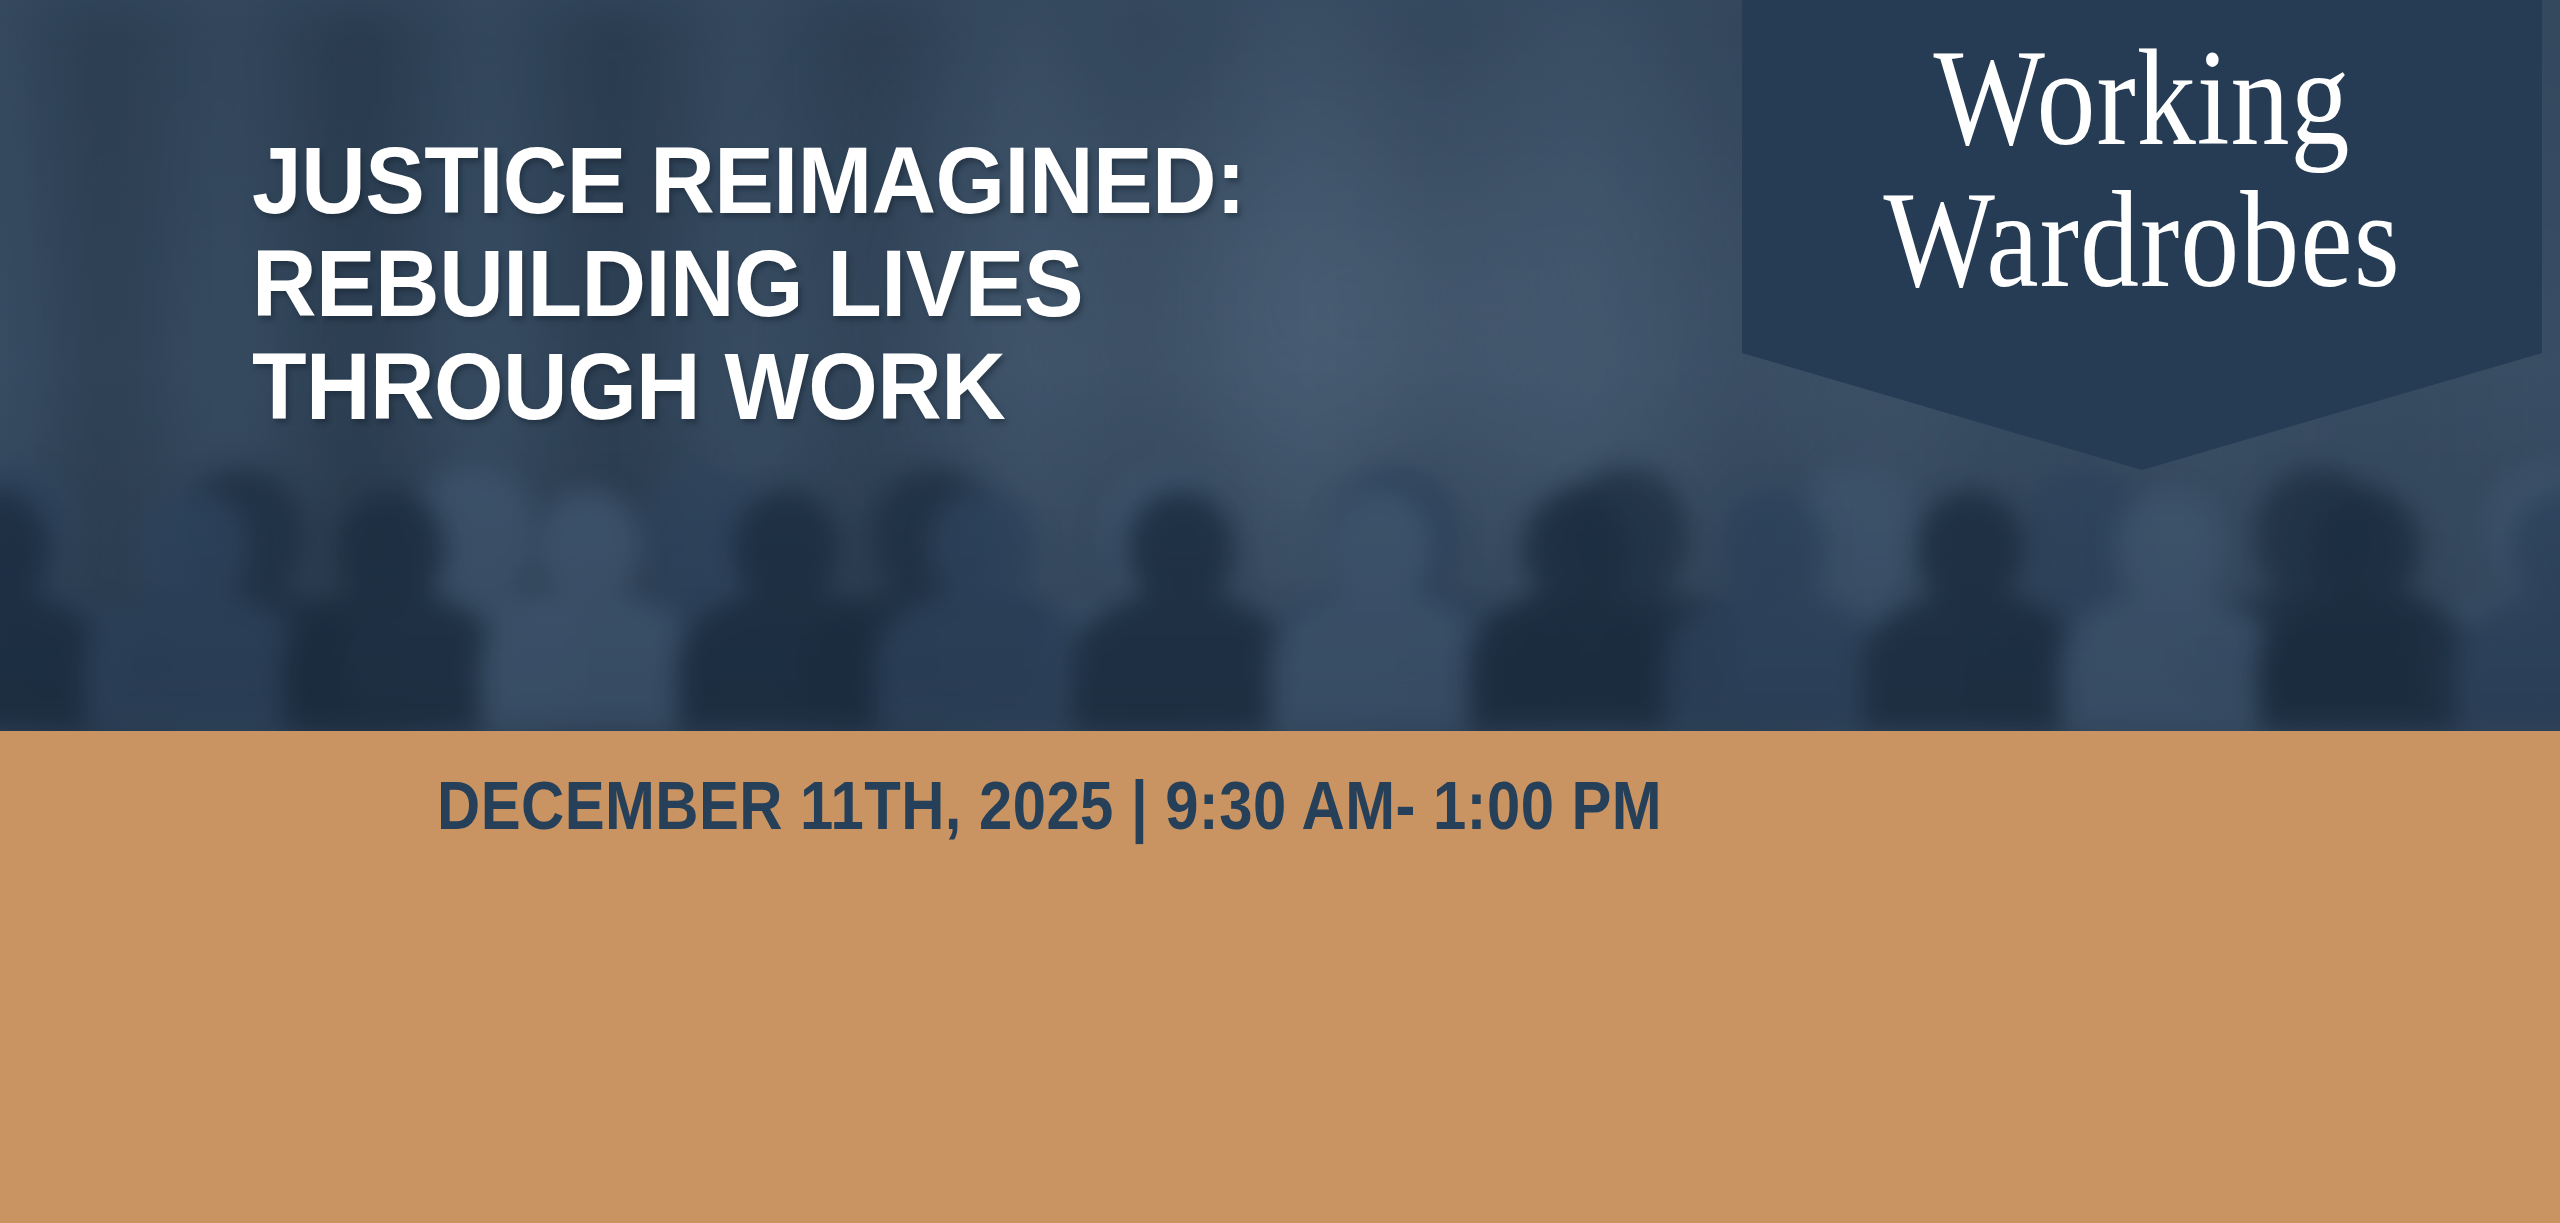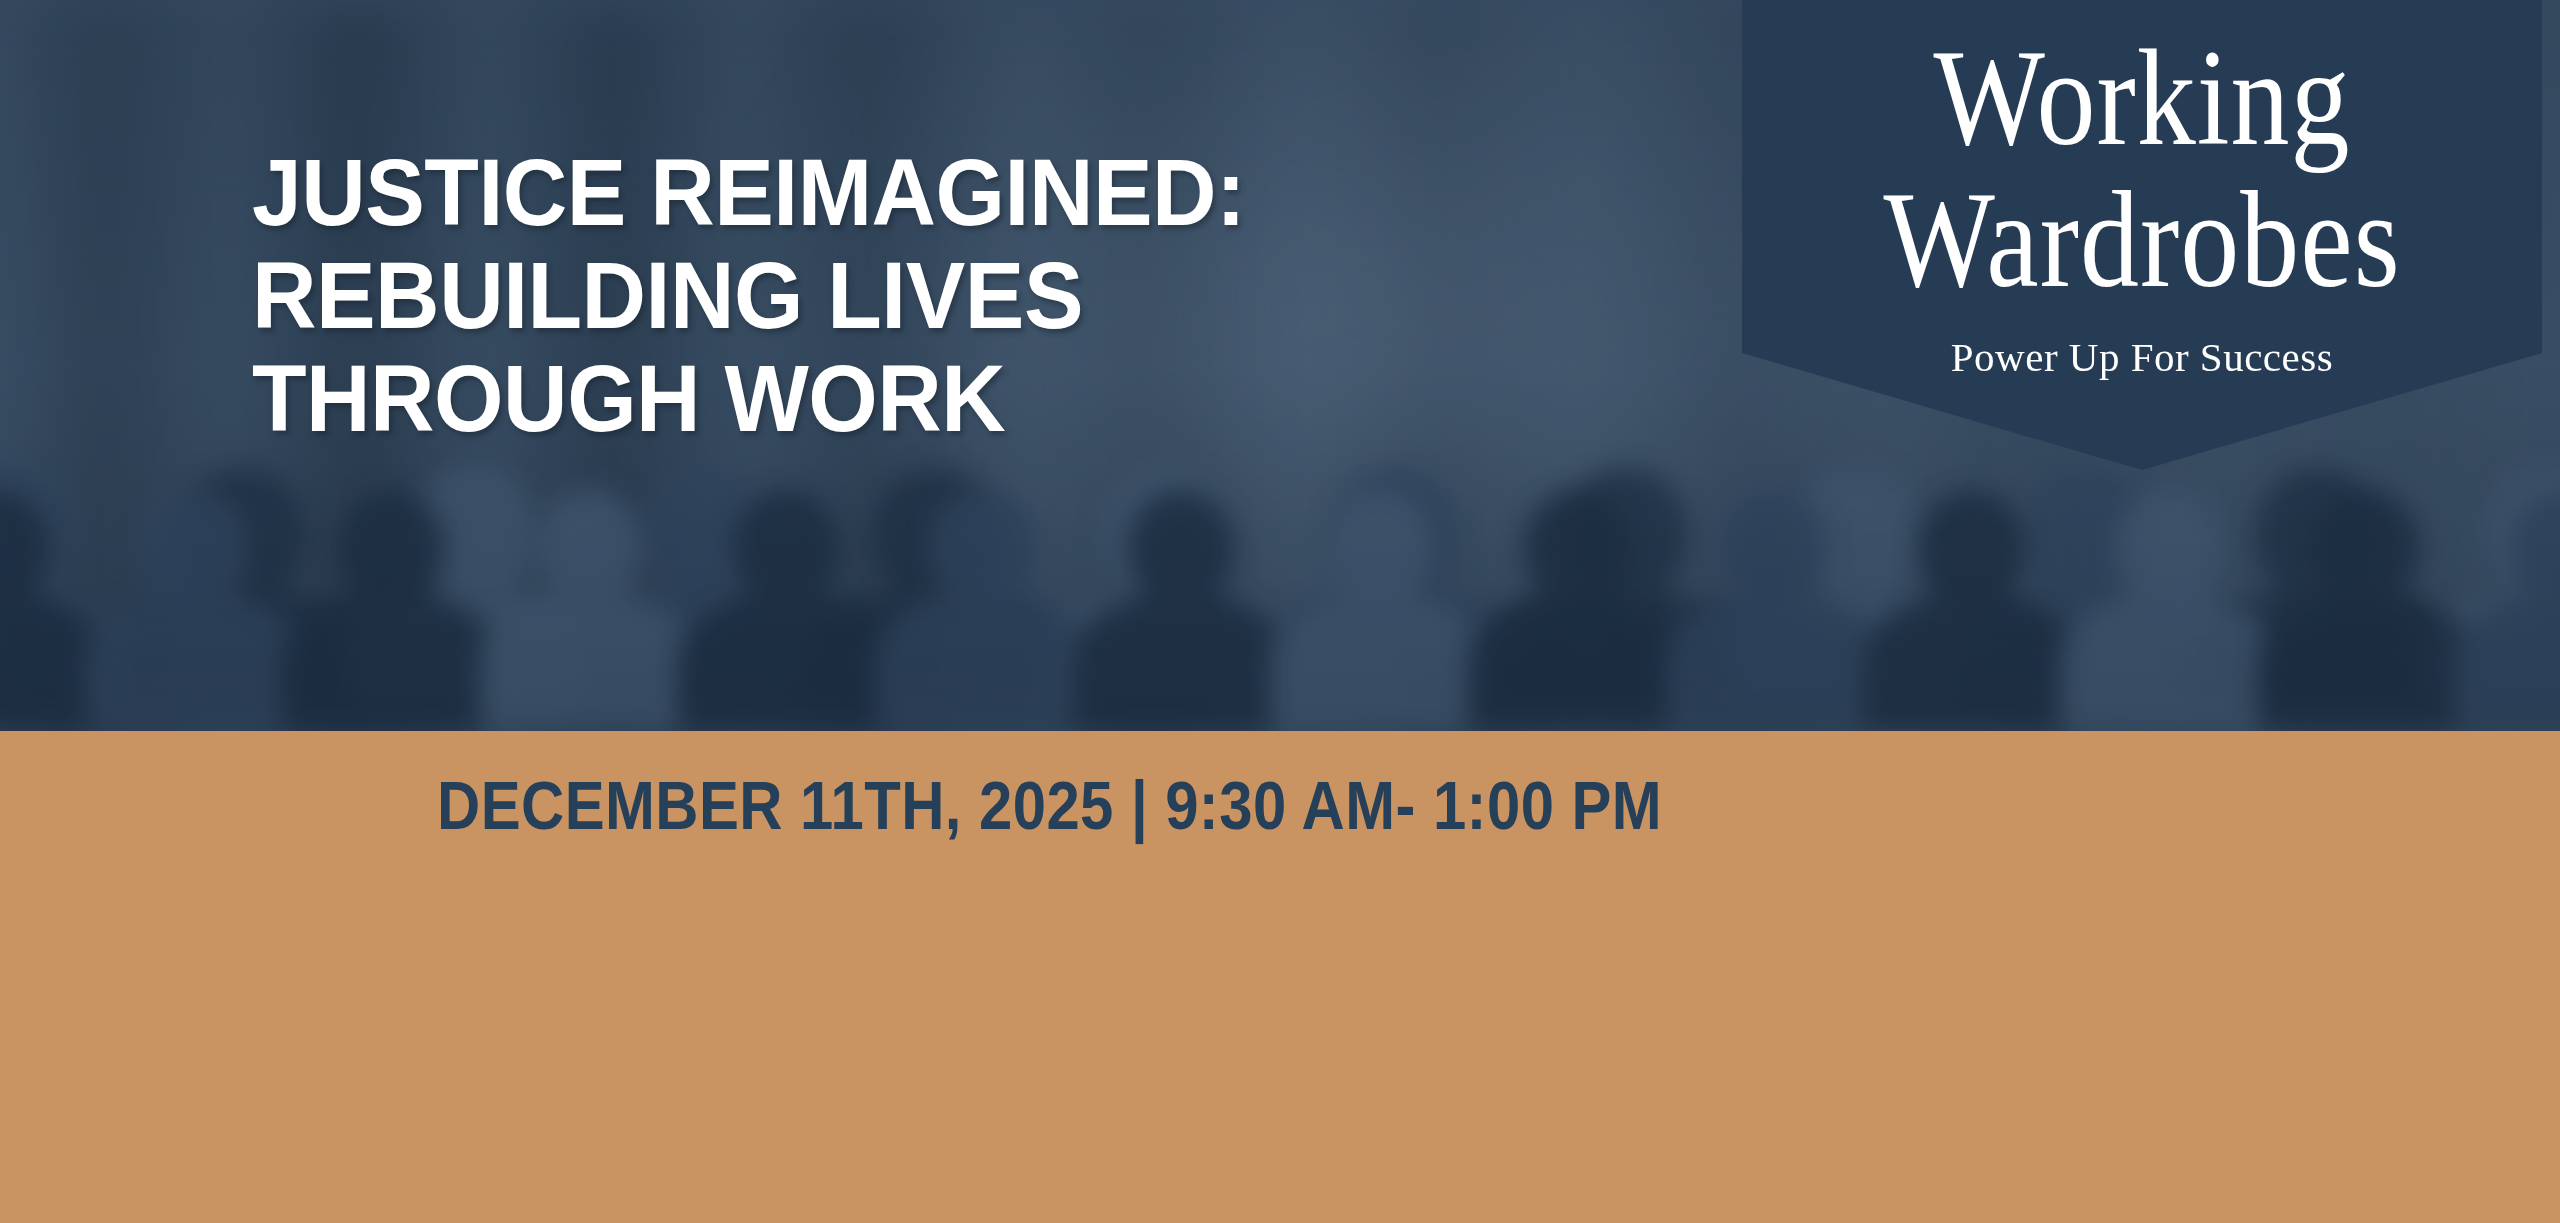--- a/index.html
+++ b/index.html
@@ -153,21 +153,21 @@
   .photo-tint {
     position: absolute;
     inset: 0;
     background: rgba(70,100,130,0.16);
   }
 
   
   .headline {
     position: absolute;
     left: 252px;
-    top: 141px;
+    top: 129px;
     width: 1420px;
     z-index: 6;
   }
   .headline-line {
     display: block;
     color: #ffffff;
     font-family: "Liberation Sans", sans-serif;
     font-weight: bold;
     font-size: 95px;
     line-height: 103px;
@@ -432,21 +432,20 @@
 
   <div class="headline">
     <span class="headline-line">JUSTICE REIMAGINED:</span>
     <span class="headline-line">REBUILDING LIVES</span>
     <span class="headline-line">THROUGH WORK</span>
   </div>
 
   <div class="logo-shield">
     <span class="logo-word logo-word-1">Working</span>
     <span class="logo-word logo-word-2">Wardrobes</span>
-    <span class="logo-tagline">Power Up For Success</span>
   </div>
 
   <div class="info-band">
     <div class="event-date">DECEMBER 11TH, 2025 | 9:30 AM- 1:00 PM</div>
 
   </div>
 
 </div>
 
 </body></html>

